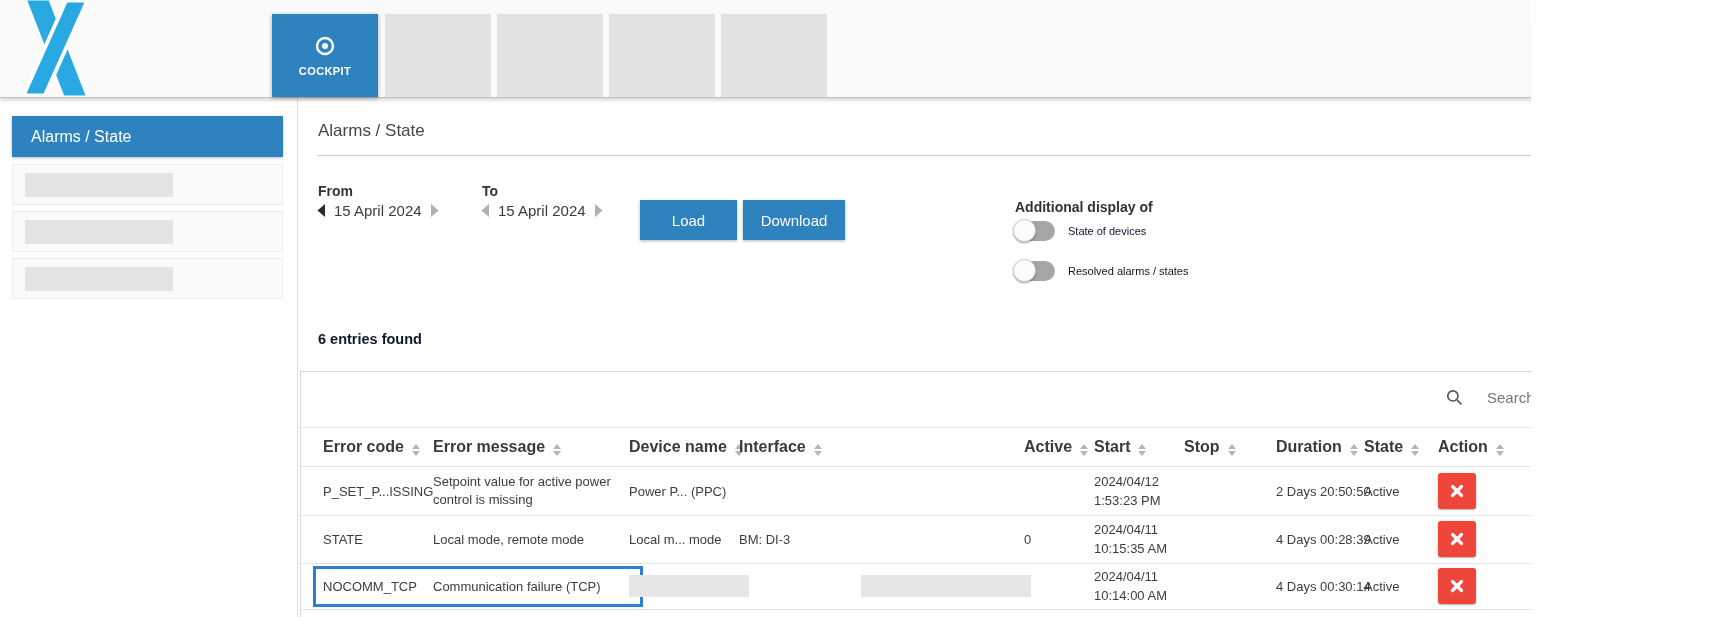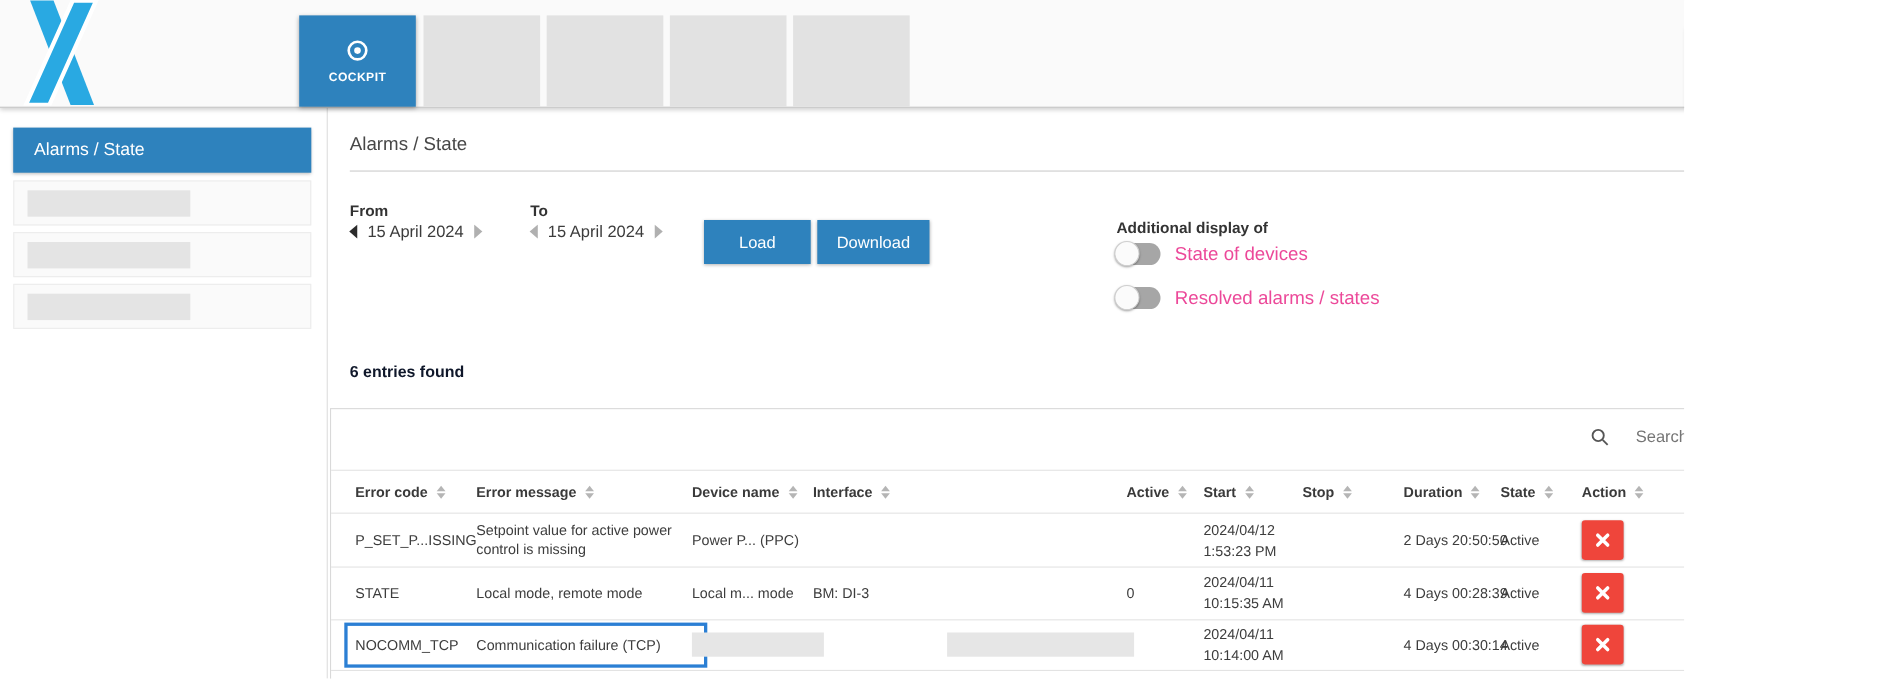--- a/index.html
+++ b/index.html
@@ -32,34 +32,34 @@
   .field-label{position:absolute;font-size:14px;font-weight:bold;color:#333;}
   .datepicker{position:absolute;top:202px;font-size:15px;color:#3c3c3c;display:flex;align-items:center;gap:9px;}
   .chev{display:inline-flex;cursor:pointer;}
   .btn{position:absolute;top:200px;height:40px;background:#2e82bd;color:#fff;border:none;font-size:15px;
        font-family:"Liberation Sans",sans-serif;display:flex;align-items:center;justify-content:center;
        box-shadow:0 1px 3px rgba(0,0,0,.3);cursor:pointer;}
   .toggle-row{position:absolute;left:1015px;display:flex;align-items:center;gap:13px;}
   .toggle{width:40px;height:20px;border-radius:10px;background:#a6a6a6;position:relative;cursor:pointer;flex:0 0 auto;}
   .knob{position:absolute;left:-2px;top:-2px;width:23px;height:23px;border-radius:50%;background:#fbfbfb;
         border:1px solid #cfcfcf;box-shadow:0 1px 2px rgba(0,0,0,.35);box-sizing:border-box;}
-  .toggle-label{font-size:17px;color:#ec4899;}
+  .toggle-label{font-size:11px;color:#0f172a;}
   .entries{position:absolute;left:318px;top:331px;font-size:14.5px;font-weight:bold;color:#0f172a;}
 
   
   .card{position:absolute;left:300px;top:371px;width:1405px;height:260px;background:#fff;
         border:1px solid #d9d9d9;box-sizing:border-box;}
   .search-wrap{position:absolute;left:1145px;top:16px;display:flex;align-items:center;gap:22px;}
   .search-input{border:none;outline:none;font-size:15px;color:#555;width:170px;background:transparent;
                 font-family:"Liberation Sans",sans-serif;}
   .search-input::placeholder{color:#757575;opacity:1;}
   .thead{position:absolute;left:0;top:55px;width:100%;height:40px;border-top:1px solid #e3e3e3;
          border-bottom:1px solid #e3e3e3;box-sizing:border-box;}
-  .th{position:absolute;top:50%;transform:translateY(-50%);font-size:13px;font-weight:bold;color:#3a3a3a;
-      white-space:nowrap;display:flex;align-items:center;cursor:pointer;}
+  .th{position:absolute;top:50%;transform:translateY(-50%);font-size:16px;font-weight:bold;color:#3a3a3a;
+      white-space:nowrap;display:flex;align-items:flex-end;cursor:pointer;}
   .sort{display:inline-flex;flex-direction:column;gap:2px;margin-left:8px;}
   .sort .up{width:0;height:0;border-left:4px solid transparent;border-right:4px solid transparent;
             border-bottom:5px solid #b5b5b5;}
   .sort .dn{width:0;height:0;border-left:4px solid transparent;border-right:4px solid transparent;
             border-top:5px solid #b5b5b5;}
   .row{position:absolute;left:0;width:100%;height:48px;border-bottom:1px solid #e3e3e3;}
   .td{position:absolute;top:50%;transform:translateY(-50%);font-size:13px;color:#3d3d3d;white-space:nowrap;}
   .td.wrap{width:200px;line-height:18px;white-space:normal;}
   .td.start{width:110px;line-height:19px;}
   .redact{position:absolute;top:50%;transform:translateY(-50%);height:22px;background:#e6e6e6;}

